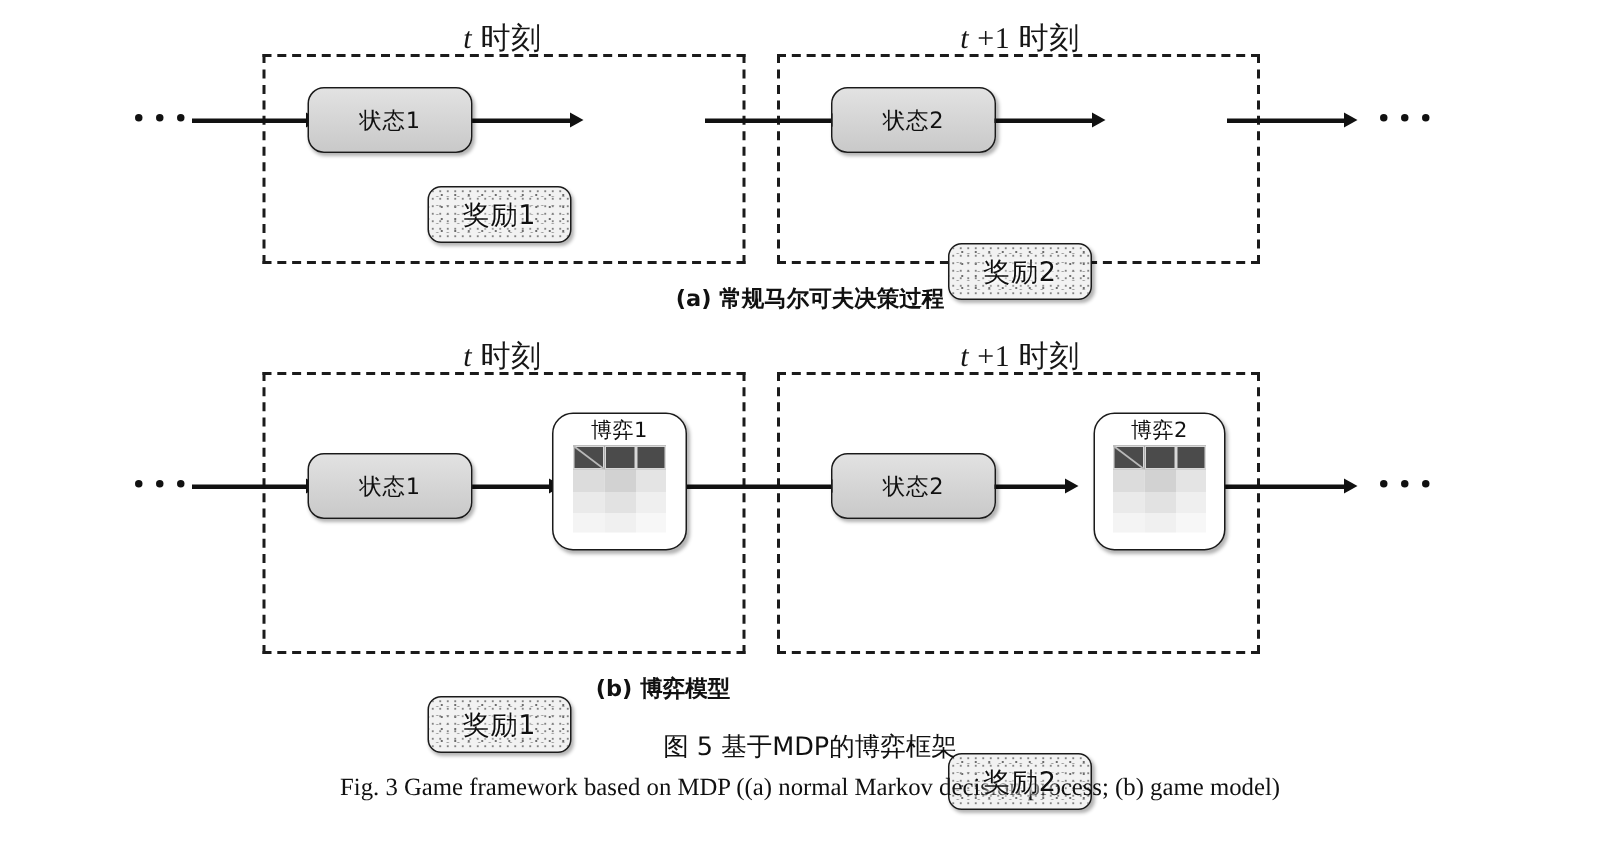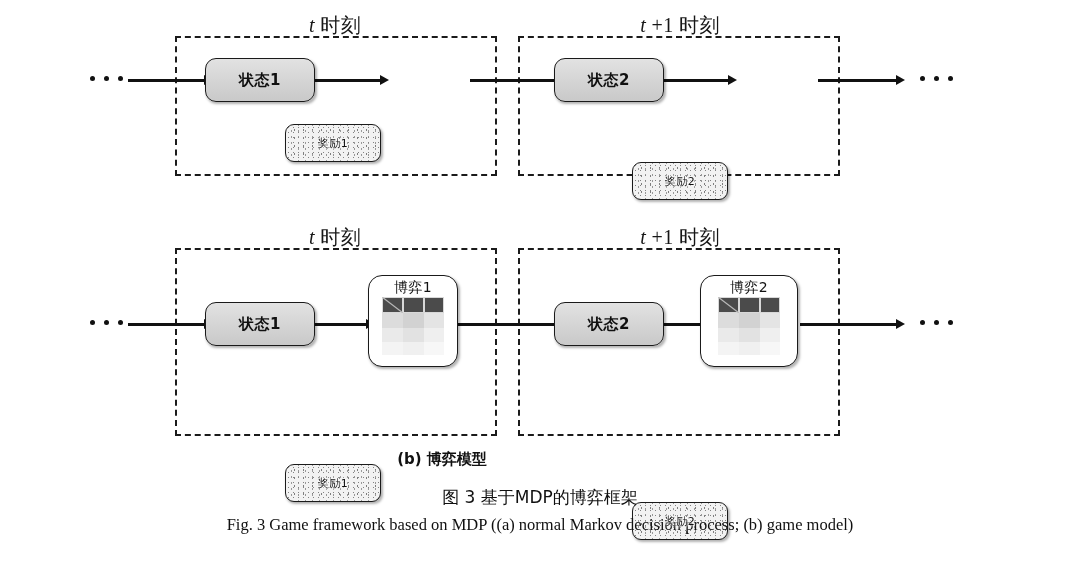--- a/index.html
+++ b/index.html
@@ -39,33 +39,32 @@
     border-radius:11px;
     display:flex;align-items:center;justify-content:center;
     font-size:15px;
     color:#101010;
     font-family:"DejaVu Sans", sans-serif;
     box-shadow:1.5px 2px 2.5px rgba(0,0,0,.30);
     letter-spacing:.5px;
   }
   .node.state{
     background:linear-gradient(180deg,#e2e2e2 0%,#d4d4d4 55%,#c9c9c9 100%);
-    font-weight:bold;
   }
   .node.action{background:#ffffff;}
   .node.game{
     background:#ffffff;
     border-radius:14px;
     flex-direction:column;
     justify-content:flex-start;
     padding-top:4px;
   }
   .node.reward{
     border-radius:9px;
-    font-size:11px;
+    font-size:18px;
     position:relative;
     overflow:hidden;
     background:#f2f2f2;
     box-shadow:1.5px 2px 2.5px rgba(0,0,0,.30);
   }
   .node.reward .stipple{
     position:absolute;inset:0;
     background-image:
       radial-gradient(#6f6f6f .7px, transparent .8px),
       radial-gradient(#8a8a8a .6px, transparent .7px),
@@ -187,20 +186,21 @@
   </div>
 
   <div class="abs node state" style="left:554px;top:58px;width:110px;height:44px;">
     <span>状态2</span>
   </div>
   <div class="abs node reward" style="left:632px;top:124px;width:96px;height:38px;">
     <span class="stipple"></span>
     <span class="rlabel">奖励2</span>
   </div>
 
+  <div class="sub-caption" style="left:0;top:190px;width:1080px;">(a) 常规马尔可夫决策过程</div>
 
   <div class="abs time-label" style="left:245px;top:224px;width:180px;">
     <span class="tvar">t</span><span> 时刻</span>
   </div>
   <div class="abs time-label" style="left:585px;top:224px;width:190px;">
     <span class="tvar">t</span><span> +1 时刻</span>
   </div>
 
   <div class="abs period-frame" style="left:175px;top:248px;width:322px;height:188px;"></div>
   <div class="abs period-frame" style="left:518px;top:248px;width:322px;height:188px;"></div>
@@ -267,21 +267,21 @@
 
   <div class="abs node reward" style="left:285px;top:388px;width:96px;height:38px;">
     <span class="stipple"></span>
     <span class="rlabel">奖励1</span>
   </div>
 
   <div class="abs node state" style="left:554px;top:302px;width:110px;height:44px;">
     <span>状态2</span>
   </div>
 
-  <div class="abs node game" style="left:700px;top:275px;width:98px;height:92px;">
+  <div class="abs node game" style="left:729px;top:275px;width:88px;height:92px;">
     <span class="game-title">博弈2</span>
     <span class="matrix">
       <span class="mrow r1">
           <span class="mcell c1"></span>
           <span class="mcell c2"></span>
           <span class="mcell c3"></span>
         </span>
       <span class="mrow r2">
           <span class="mcell c1"></span>
           <span class="mcell c2"></span>
@@ -305,16 +305,16 @@
     </span>
   </div>
 
   <div class="abs node reward" style="left:632px;top:388px;width:96px;height:38px;">
     <span class="stipple"></span>
     <span class="rlabel">奖励2</span>
   </div>
 
   <div class="sub-caption" style="left:0;top:450px;width:884px;">(b) 博弈模型</div>
 
-  <div class="fig-caption-cn" style="left:0;top:486px;">图 3    基于MDP的博弈框架</div>
+  <div class="fig-caption-cn" style="left:0;top:486px;">图 5    基于MDP的博弈框架</div>
   <div class="fig-caption-en" style="left:0;top:515px;">Fig. 3    Game framework based on MDP ((a) normal Markov decision process; (b) game model)</div>
 
 </div>
 
 </body></html>

